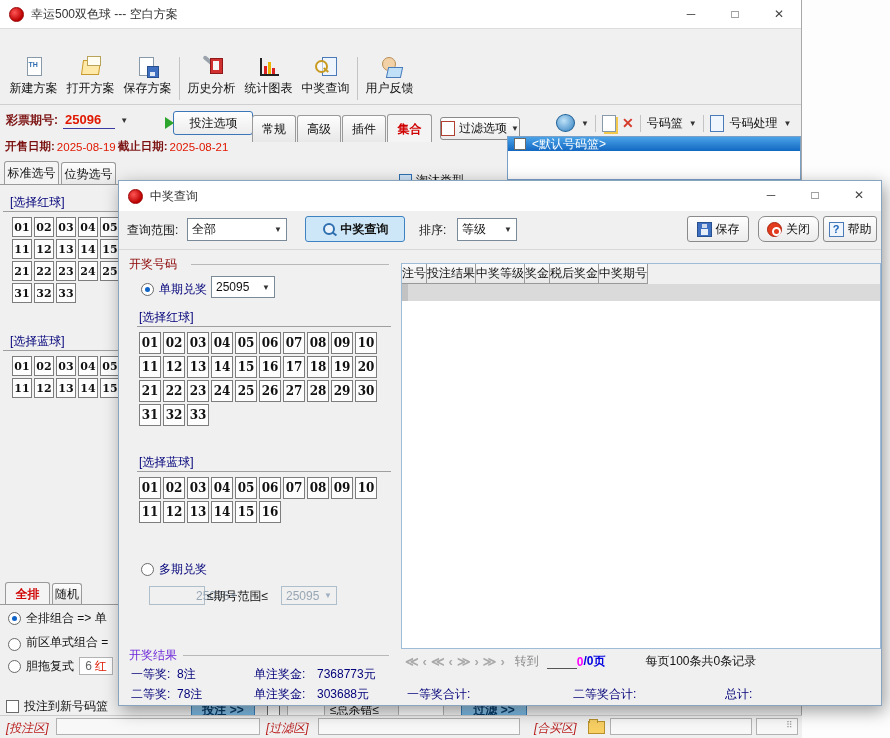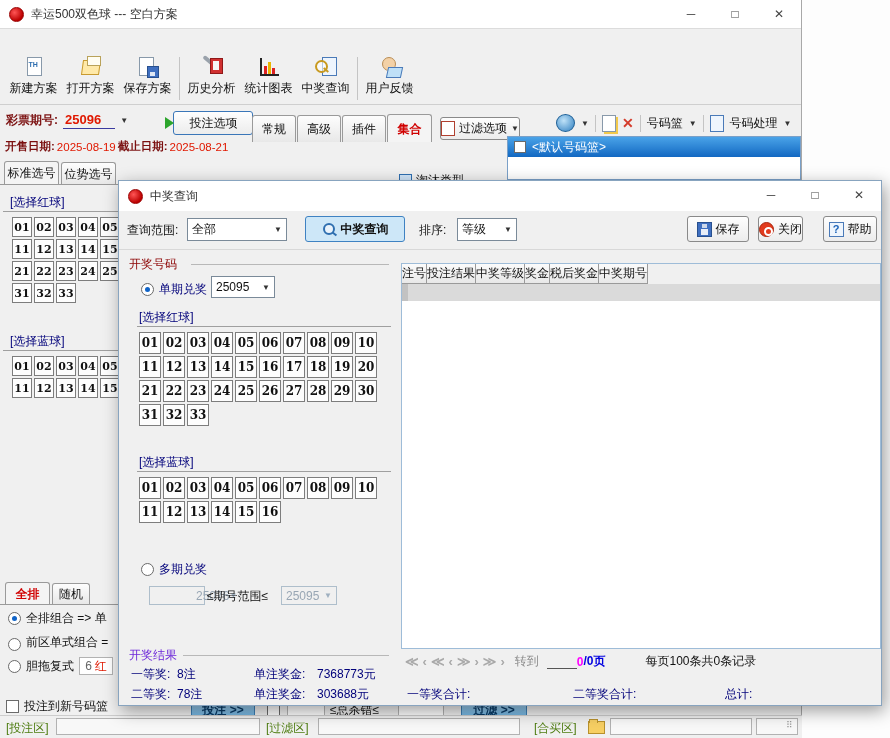--- a/index.html
+++ b/index.html
@@ -75,21 +75,21 @@
   .chk{width:13px;height:13px;border:1px solid #6a6a6a;background:#fff;box-sizing:border-box;flex:none;}
   .chk.on{background:#cfe4f8;border-color:#2f6fb0;}
   .hrow{position:absolute;display:flex;align-items:center;gap:5px;white-space:nowrap;}
   .combo{background:#fff;border:1px solid #7a8a99;display:flex;align-items:center;justify-content:space-between;
          padding:0 4px;font-size:12px;box-sizing:border-box;}
   .combo.dis{background:#f0f0f0;color:#98a6b4;border-color:#aebecb;}
   .field{background:#f8f8f8;border:1px solid #b2b2b2;box-sizing:border-box;}
   .groupbox{position:absolute;border:1px solid #b5b5b5;border-radius:2px;box-sizing:border-box;}
   .groupbox .gtitle{position:absolute;top:-8px;left:6px;background:#f0f0f0;padding:0 3px;font-size:12px;color:#333;}
   .statusbar{position:absolute;left:0;top:715px;width:802px;height:23px;background:#f0f0f0;border-top:1px solid #cdcdcd;box-sizing:border-box;}
-  .blue-label{color:#4d7c0f;font-size:12px;}
+  .blue-label{color:#b91c1c;font-size:12px;font-style:italic;}
   .folder{width:15px;height:11px;background:#f7cf63;border:1px solid #b8912c;position:relative;}
   .folder::before{content:"";position:absolute;left:0;top:-3px;width:7px;height:3px;background:#f7cf63;border:1px solid #b8912c;border-bottom:none;}
   .bluebtn{background:linear-gradient(#a8d4f0,#64abdc);border:1px solid #3c7fb5;border-radius:3px;color:#083a66;
            font-weight:bold;display:flex;align-items:center;justify-content:center;font-size:12px;box-sizing:border-box;}
   .sel-row{background:linear-gradient(#4aa3e8,#1268c2);color:#fff;display:flex;align-items:center;gap:6px;padding-left:6px;box-sizing:border-box;}
 
   
   .dialog{position:absolute;left:118px;top:180px;width:764px;height:526px;background:#f0f0f0;
           border:1px solid #88a4bf;box-shadow:3px 5px 16px rgba(0,0,0,.38);box-sizing:border-box;z-index:10;}
   .dlg-titlebar{position:absolute;left:0;top:0;width:100%;height:30px;background:#fff;border-bottom:1px solid #dcdcdc;
@@ -266,21 +266,21 @@
         <div class="ball">10</div>
         <div class="ball">11</div>
         <div class="ball">12</div>
         <div class="ball">13</div>
         <div class="ball">14</div>
         <div class="ball">15</div>
         <div class="ball">16</div>
       </div>
 
     <div class="tab active" style="left:5px;top:582px;width:45px;height:22px;line-height:22px;color:#d00000;font-weight:bold;">全排</div>
-    <div class="tab" style="left:52px;top:583px;width:38px;height:21px;line-height:21px;text-align:center;">随机</div>
+    <div class="tab" style="left:52px;top:583px;width:30px;height:21px;line-height:21px;text-align:center;">随机</div>
     <div class="rule-line" style="left:0;top:604px;width:232px;background:#9a9a9a;"></div>
 
     <div class="hrow" style="left:8px;top:610px;">
       <span class="radio on"></span>
       <span>全排组合 =&gt; 单</span>
     </div>
     <div class="hrow" style="left:8px;top:634px;align-items:flex-end;">
       <span class="radio"></span>
       <span>前区单式组合 =</span>
     </div>
@@ -340,21 +340,21 @@
       <span style="color:#d43b2a;font-weight:bold;font-size:14px;">✕</span>
       <span style="width:1px;height:17px;background:#c4c4c4;"></span>
       <span>号码篮</span>
       <span class="caret">▼</span>
       <span style="width:1px;height:17px;background:#c4c4c4;"></span>
       <span class="icon16" style="width:12px;height:15px;background:#eef5fd;border:1px solid #4a7ab8;"></span>
       <span>号码处理</span>
       <span class="caret">▼</span>
     </div>
     <div class="abs" style="left:507px;top:136px;width:294px;height:44px;background:#fff;border:1px solid #7aa0c8;box-sizing:border-box;">
-      <div class="sel-row" style="width:100%;height:20px;">
+      <div class="sel-row" style="width:100%;height:14px;">
         <span class="chk" style="width:12px;height:12px;"></span>
         <span>&lt;默认号码篮&gt;</span>
       </div>
     </div>
   </div>
 
   <div class="dialog">
     <div class="dlg-titlebar">
       <div class="app-logo"></div>
       <div class="tb-title">中奖查询</div>
@@ -380,21 +380,21 @@
       </div>
       <span class="abs" style="left:300px;top:11px;">排序:</span>
       <div class="combo abs" style="left:338px;top:7px;width:60px;height:23px;">
         <span>等级</span>
           <span class="caret">▼</span>
       </div>
       <div class="btn abs" style="left:568px;top:5px;width:62px;height:26px;">
         <span class="icon16 ic-floppy"></span>
         <span>保存</span>
       </div>
-      <div class="btn abs" style="left:639px;top:5px;width:45px;height:26px;">
+      <div class="btn abs" style="left:639px;top:5px;width:61px;height:26px;border-radius:7px;">
         <span class="icon16 ic-close"></span>
         <span>关闭</span>
       </div>
       <div class="btn abs" style="left:704px;top:5px;width:54px;height:26px;">
         <span class="icon16 ic-help">?</span>
         <span>帮助</span>
       </div>
     </div>
 
     <span class="abs" style="left:10px;top:75px;color:#8b0000;">开奖号码</span>

